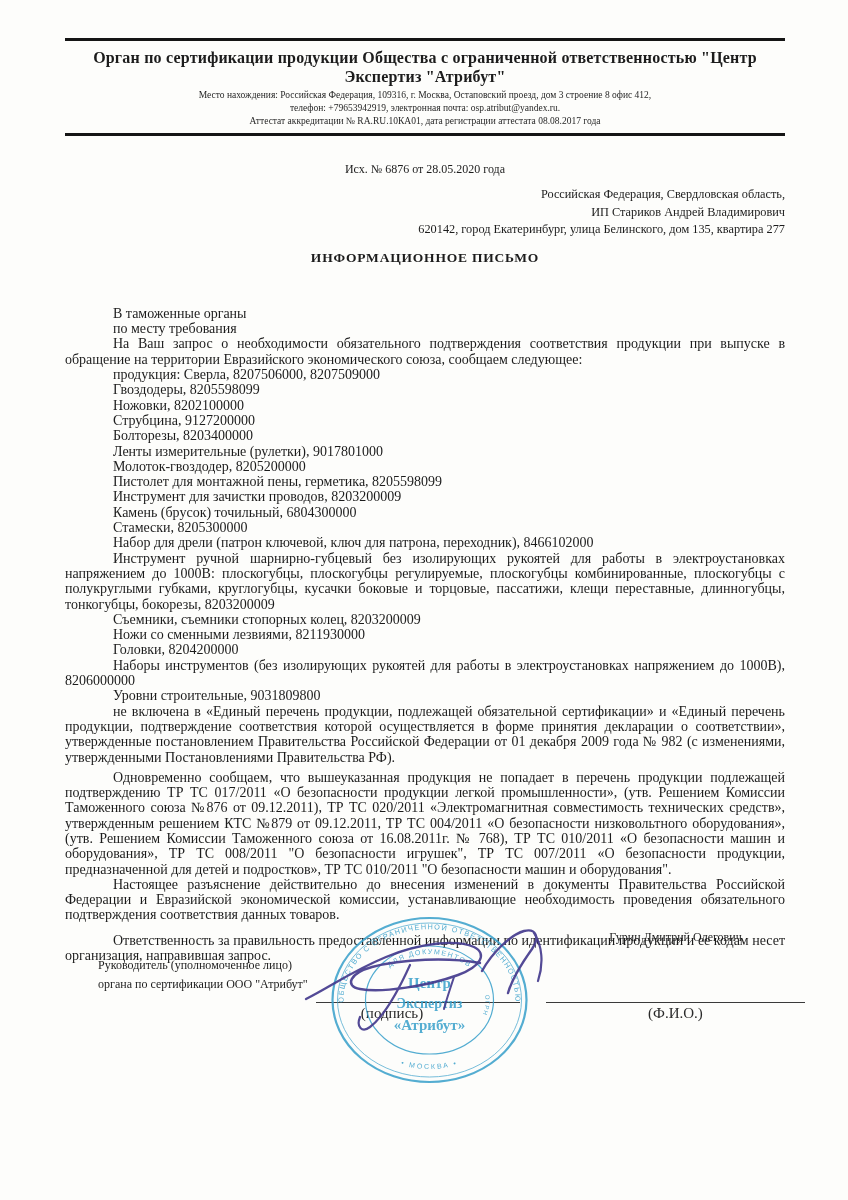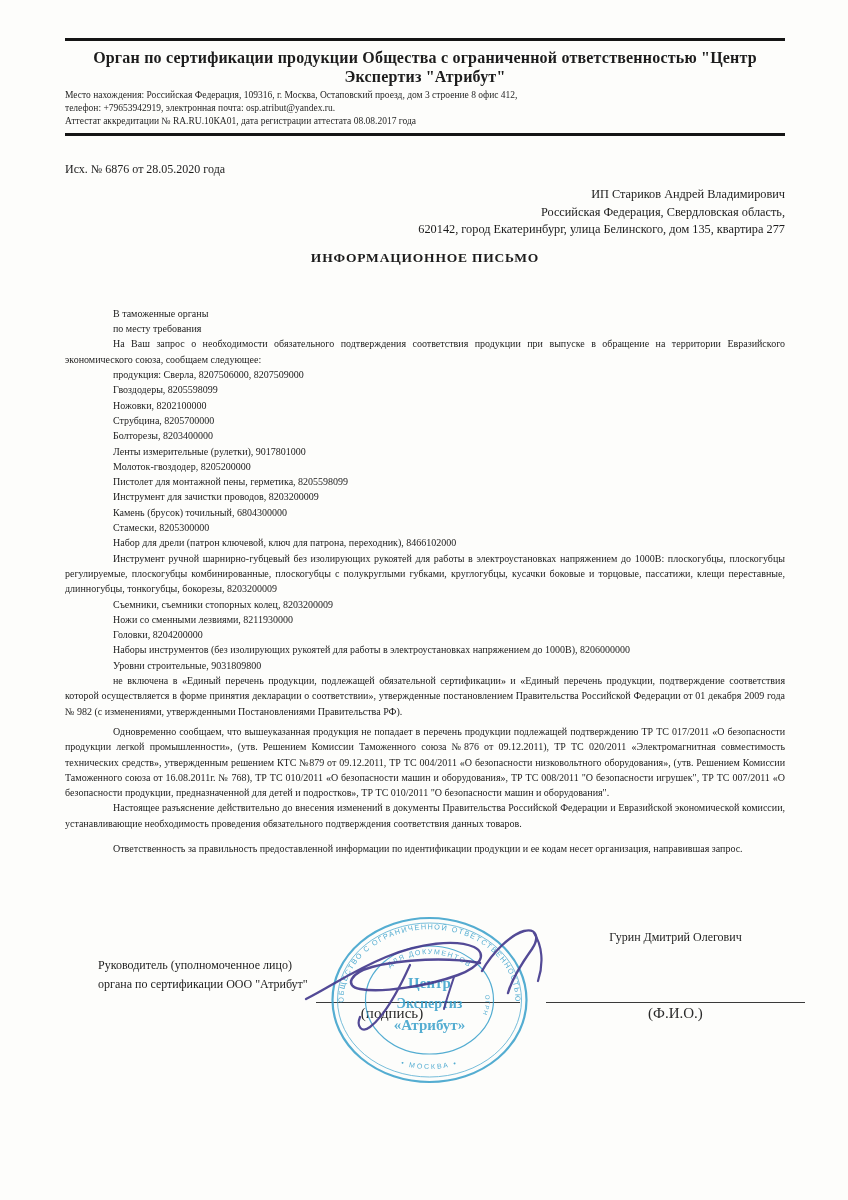--- a/index.html
+++ b/index.html
@@ -18,25 +18,25 @@
     position:relative;width:848px;height:1200px;
     background:#fdfdfb;overflow:hidden;
   }
   .content{position:absolute;left:65px;top:38px;width:720px;}
   .rule{border:none;border-top:3px solid #151515;height:0;}
   .rule2{margin-top:6px;}
   .org-title{
     margin-top:7px;font-size:16px;font-weight:bold;text-align:center;
     line-height:19px;letter-spacing:.2px;
   }
-  .contact{margin-top:3px;font-size:9.5px;text-align:left;line-height:12.8px;color:#262626;}
-  .ref{margin-top:26px;font-size:12px;}
+  .contact{margin-top:3px;font-size:9.5px;text-align:center;line-height:12.8px;color:#262626;}
+  .ref{margin-top:26px;font-size:12px;text-align:center;}
   .addressee{margin-top:9px;text-align:right;font-size:12.3px;line-height:17.5px;}
   .letter-title{margin-top:11px;text-align:center;font-weight:bold;font-size:13.5px;letter-spacing:.8px;}
-  .body{margin-top:40px;font-size:10px;line-height:15.3px;}
+  .body{margin-top:40px;font-size:14px;line-height:15.3px;}
   .body p{text-indent:48px;text-align:justify;}
   .mt5{margin-top:5px;}
   .mt10{margin-top:10px;}
   
   .sig-left{position:absolute;left:68px;top:956px;font-size:12px;line-height:19px;margin-left:30px;}
   .sig-name{position:absolute;left:546px;top:930px;width:259px;text-align:center;font-size:12px;}
   .line{position:absolute;border-top:1.3px solid #3a3a3a;height:0;}
   .line-sign{left:316px;top:1002px;width:204px;}
   .line-name{left:546px;top:1002px;width:259px;}
   .cap{position:absolute;font-size:15px;color:#2a2a2a;text-align:center;}
@@ -62,41 +62,41 @@
       <div>Место нахождения: Российская Федерация, 109316, г. Москва, Остаповский проезд, дом 3 строение 8 офис 412,</div>
       <div>телефон: +79653942919, электронная почта: osp.atribut@yandex.ru.</div>
       <div>Аттестат аккредитации № RA.RU.10КА01, дата регистрации аттестата 08.08.2017 года</div>
     </div>
 
     <div class="rule rule2"></div>
 
     <div class="ref">Исх. № 6876 от 28.05.2020 года</div>
 
     <div class="addressee">
+      <div>Российская Федерация, Свердловская область,</div>
       <div>ИП Стариков Андрей Владимирович</div>
-      <div>Российская Федерация, Свердловская область,</div>
       <div>620142, город Екатеринбург, улица Белинского, дом 135, квартира 277</div>
     </div>
 
     <div class="letter-title">ИНФОРМАЦИОННОЕ ПИСЬМО</div>
 
     <div class="body">
       <p>В таможенные органы</p>
       <p>по месту требования</p>
       <p>На Ваш запрос о необходимости обязательного подтверждения соответствия продукции при выпуске в обращение на территории Евразийского экономического союза, сообщаем следующее:</p>
       <div>
 
           <p class="prod">продукция: Сверла, 8207506000, 8207509000</p>
 
           <p class="prod">Гвоздодеры, 8205598099</p>
 
           <p class="prod">Ножовки, 8202100000</p>
 
 
-          <p class="prod">Струбцина, 8205700000</p>
+          <p class="prod">Струбцина, 9127200000</p>
 
           <p class="prod">Болторезы, 8203400000</p>
 
           <p class="prod">Ленты измерительные (рулетки), 9017801000</p>
 
 
           <p class="prod">Молоток-гвоздодер, 8205200000</p>
 
           <p class="prod">Пистолет для монтажной пены, герметика, 8205598099</p>
 

